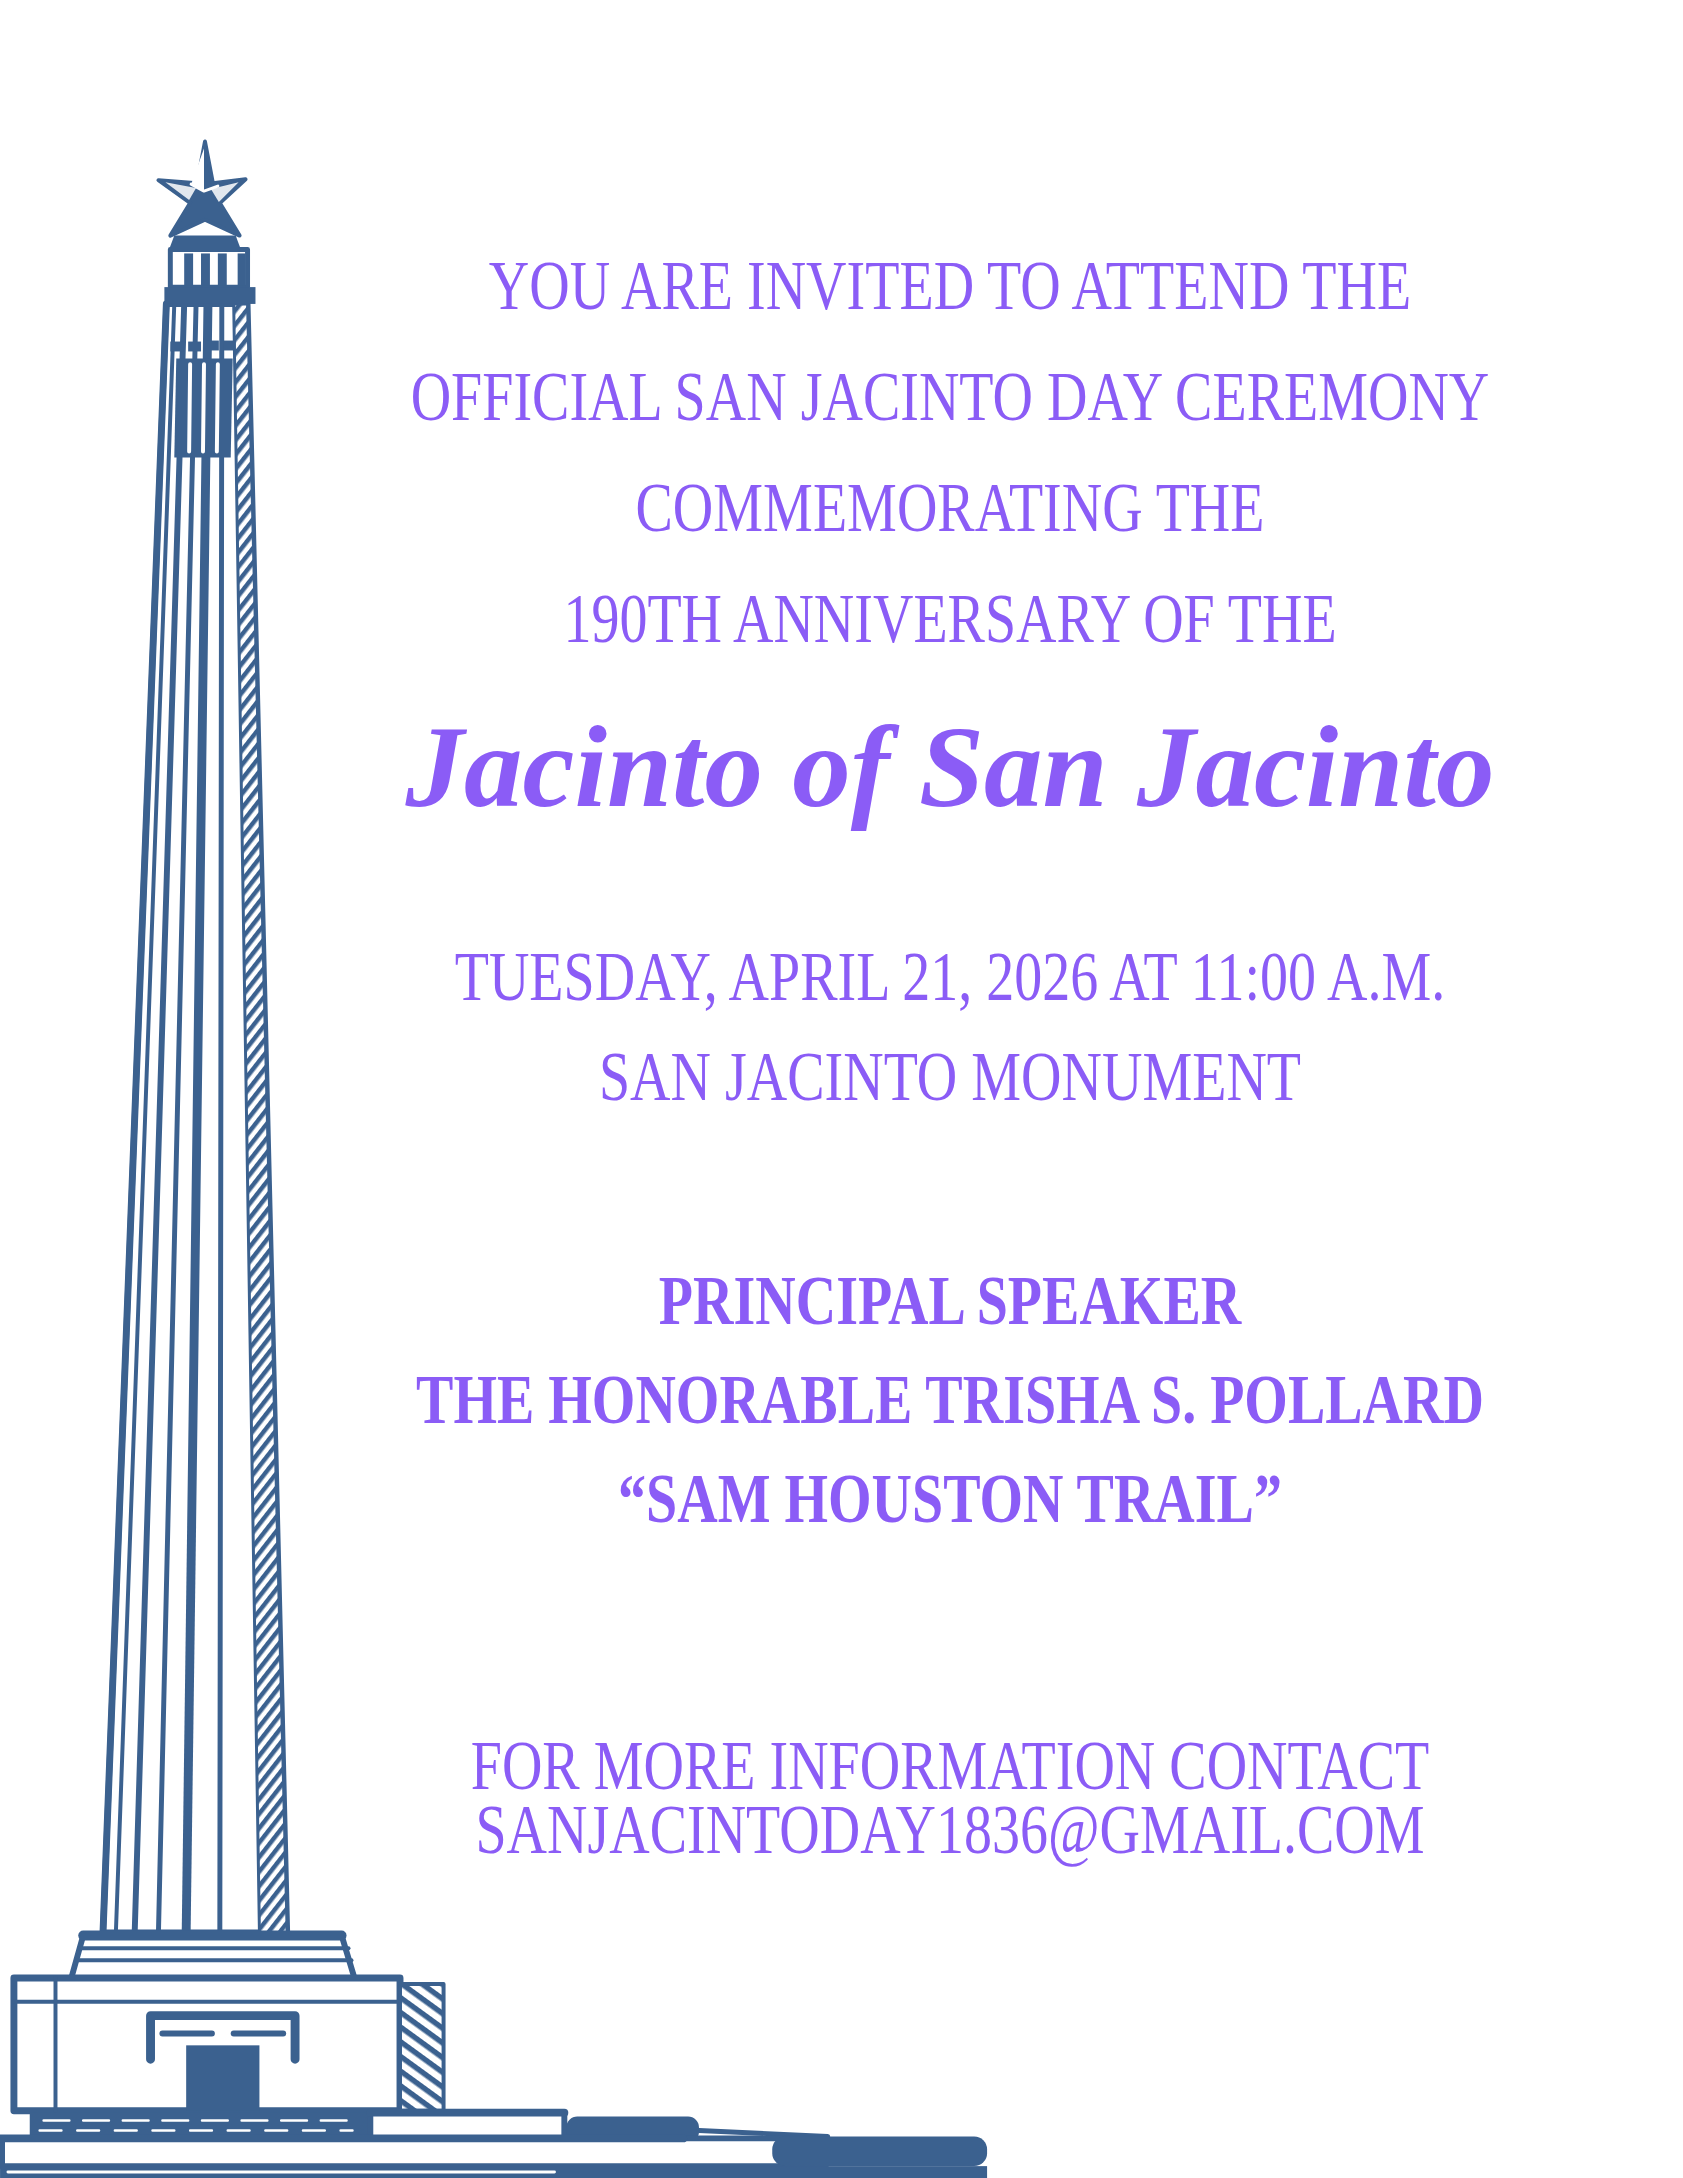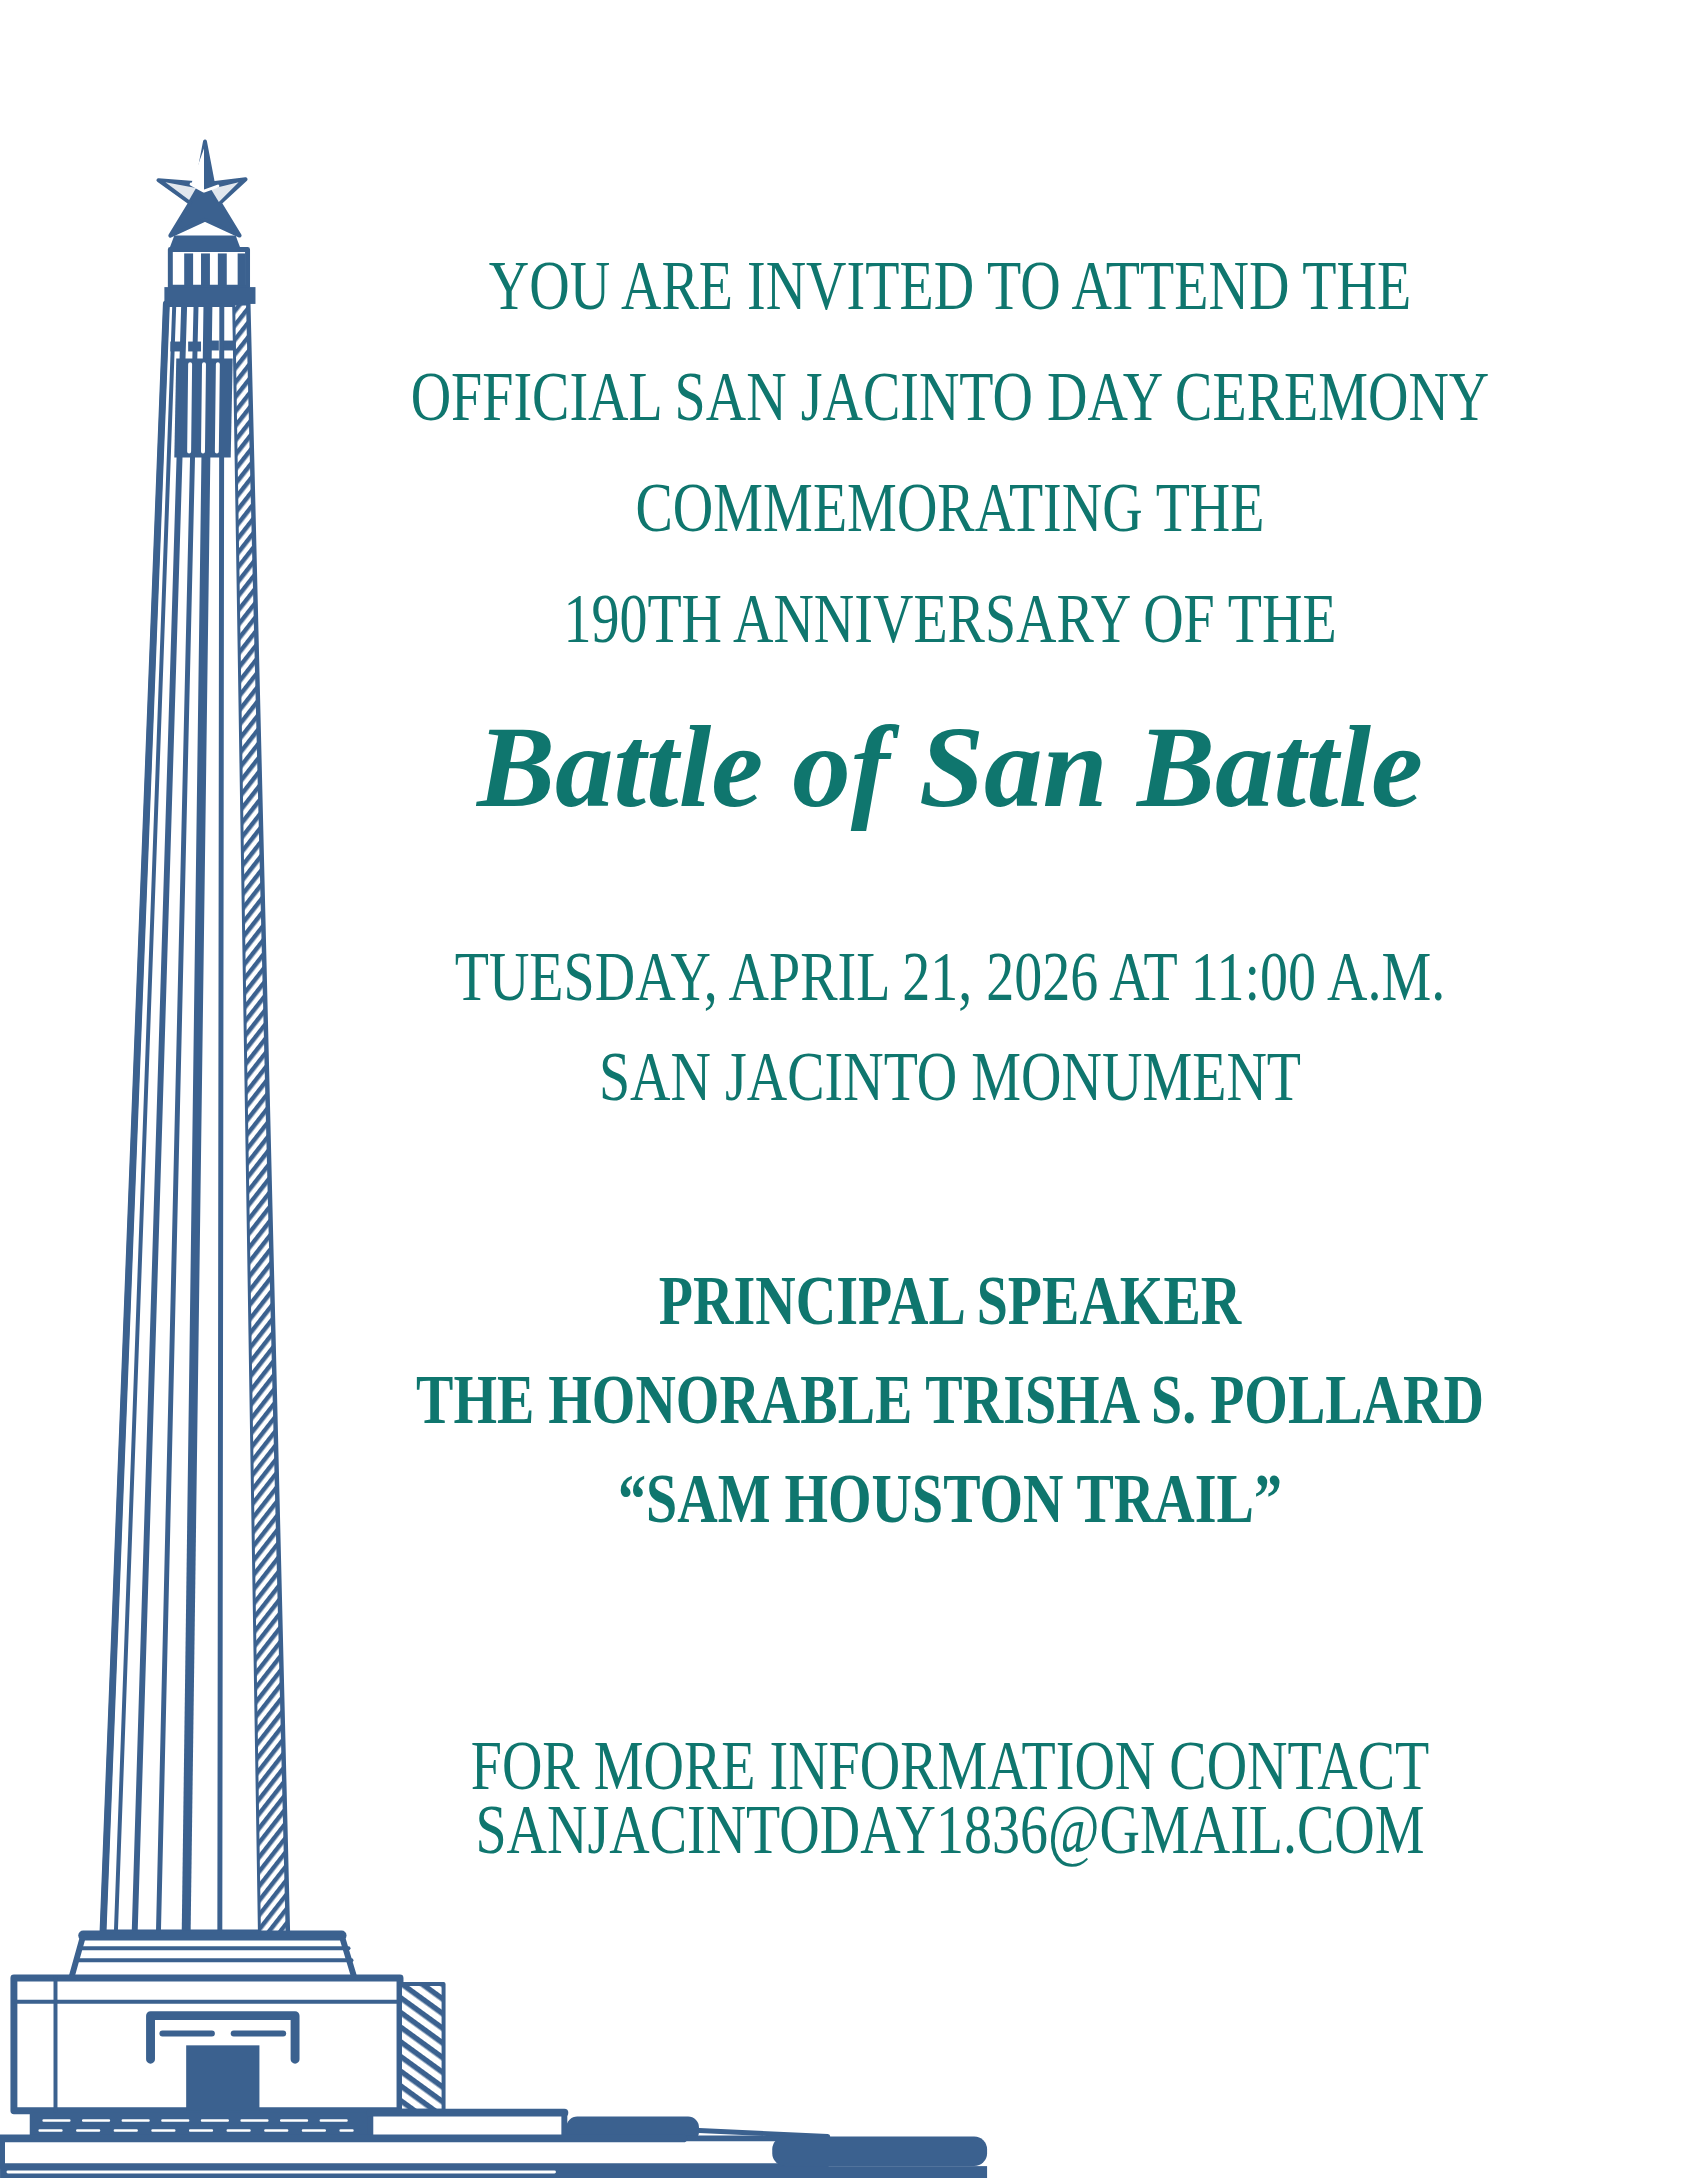--- a/index.html
+++ b/index.html
@@ -1,18 +1,18 @@
 <!DOCTYPE html>
 <html><head>
 <meta charset="utf-8">
 <style>
   html,body{margin:0;padding:0;background:#e8e8e8;}
   .page{
     position:relative;width:1683px;height:2178px;background:#ffffff;overflow:hidden;
-    font-family:"Liberation Serif","DejaVu Serif",serif;color:#0f766e;
+    font-family:"Liberation Serif","DejaVu Serif",serif;color:#8b5cf6;
   }
   .monument{position:absolute;left:0;top:0;width:1000px;height:2178px;}
   .tg{position:absolute;left:257px;width:1386px;text-align:center;transform:scaleX(0.8);}
   .tg .ln{white-space:nowrap;}
   .grp-a{top:230px;font-size:70px;line-height:111px;}
   .grp-b{top:927px;font-size:70px;line-height:100px;}
   .grp-c{top:1251px;font-size:70px;line-height:99px;font-weight:bold;}
   .grp-d{top:1734px;font-size:70px;line-height:64px;}
   .title-wrap{
     position:absolute;left:257px;top:685px;width:1386px;text-align:center;
@@ -112,21 +112,21 @@
     </g>
   </svg>
 
   <div class="tg grp-a">
     <div class="ln">YOU ARE INVITED TO ATTEND THE</div>
     <div class="ln">OFFICIAL SAN JACINTO DAY CEREMONY</div>
     <div class="ln">COMMEMORATING THE</div>
     <div class="ln">190TH ANNIVERSARY OF THE</div>
   </div>
 
-  <div class="title-wrap">Battle of San Battle</div>
+  <div class="title-wrap">Jacinto of San Jacinto</div>
 
   <div class="tg grp-b">
     <div class="ln">TUESDAY, APRIL 21, 2026 AT 11:00 A.M.</div>
     <div class="ln">SAN JACINTO MONUMENT</div>
   </div>
 
   <div class="tg grp-c">
     <div class="ln">PRINCIPAL SPEAKER</div>
     <div class="ln">THE HONORABLE TRISHA S. POLLARD</div>
     <div class="ln">“SAM HOUSTON TRAIL”</div>

